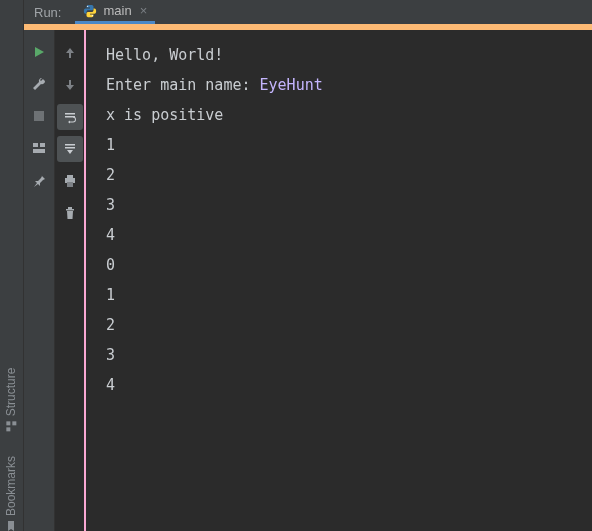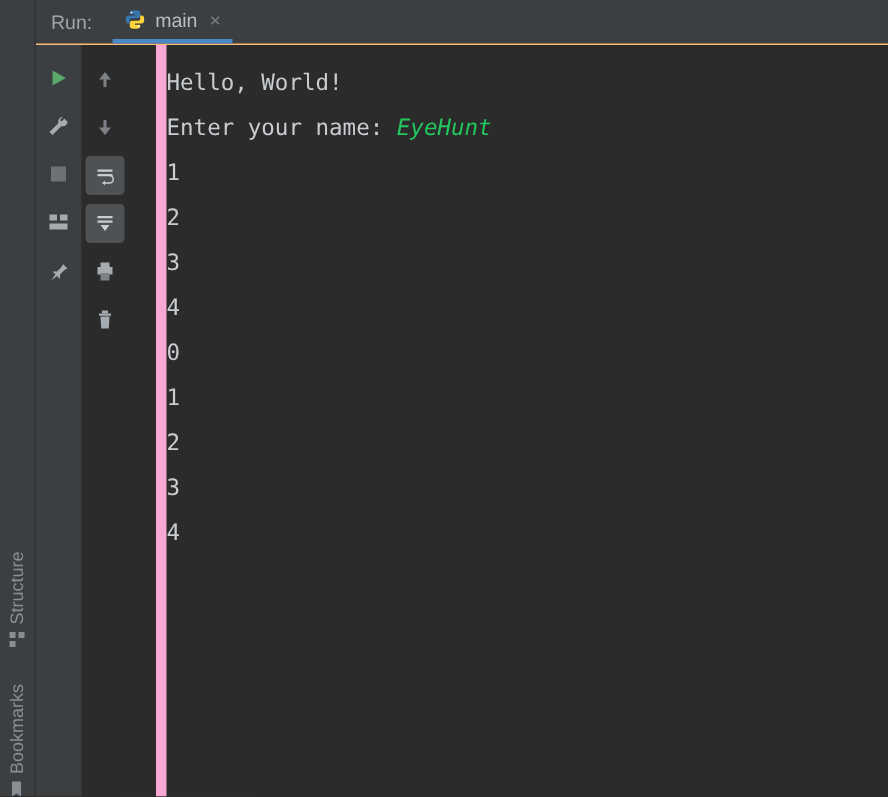--- a/index.html
+++ b/index.html
@@ -41,21 +41,21 @@
       display: flex;
       flex-direction: column;
       background: #3c3f41;
     }
     .tabbar {
       height: 30px;
       background: #3c3f41;
       display: flex;
       align-items: center;
       padding-left: 10px;
-      border-bottom: 1px solid #fdba74;
+      border-bottom: 6px solid #fdba74;
     }
     .run-label {
       color: #a0a4a8;
       margin-right: 14px;
     }
     .tab {
       display: flex;
       align-items: center;
       height: 100%;
       padding: 0 8px;
@@ -108,30 +108,29 @@
       cursor: pointer;
       color: #7d8186;
       border-radius: 3px;
     }
     .navcol .nbtn.active {
       background: #4e5254;
       color: #c9cdd1;
     }
     .console {
       flex: 1;
-      padding: 10px 0;
+      padding: 10px 20px;
       font-family: "Consolas", "Menlo", monospace;
       font-size: 15px;
       line-height: 30px;
       color: #c9cdd1;
-      border-left: 7px solid #f9a8d4;
-      margin-left: 20px;
+      border-left: 2px solid #f9a8d4;
     }
     .console .line { white-space: pre; }
-    .user-input { color: #22c55e; font-style: italic; }
+    .user-input { color: #c4b5fd; }
   </style>
 </head>
 <body>
 
 <div class="left-gutter">
   <div class="gutter-item">
     <svg width="12" height="12" viewBox="0 0 12 12">
         <rect x="1" y="1" width="4" height="4" fill="#8a8f94"></rect>
         <rect x="7" y="1" width="4" height="4" fill="#8a8f94"></rect>
         <rect x="1" y="7" width="4" height="4" fill="#8a8f94"></rect>
@@ -230,21 +229,22 @@
         <svg width="14" height="14" viewBox="0 0 14 14">
             <rect x="3" y="3" width="8" height="1.5" fill="#a6abb0"></rect>
             <rect x="5" y="1" width="4" height="2" fill="#a6abb0"></rect>
             <path d="M4 5h6l-.5 8h-5z" fill="#a6abb0"></path>
           </svg>
       </div>
     </div>
 
     <div class="console" id="console">
         <div class="line">Hello, World!</div>
-        <div class="line"><span>Enter your name: </span><span class="user-input">EyeHunt</span></div>
+        <div class="line"><span>Enter main name: </span><span class="user-input">EyeHunt</span></div>
+        <div class="line">x is positive</div>
         <div class="line">1</div>
         <div class="line">2</div>
         <div class="line">3</div>
         <div class="line">4</div>
         <div class="line">0</div>
         <div class="line">1</div>
         <div class="line">2</div>
         <div class="line">3</div>
         <div class="line">4</div>
       </div>

